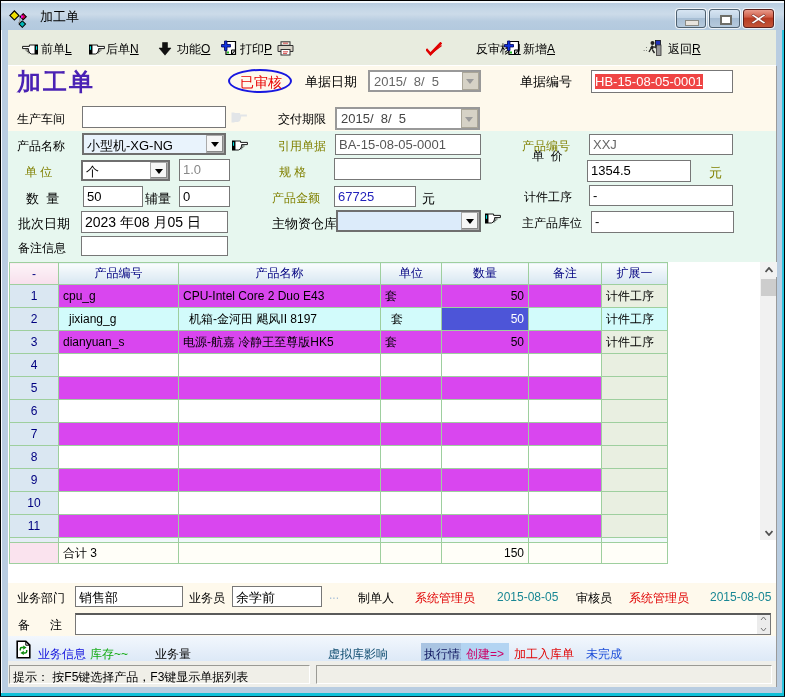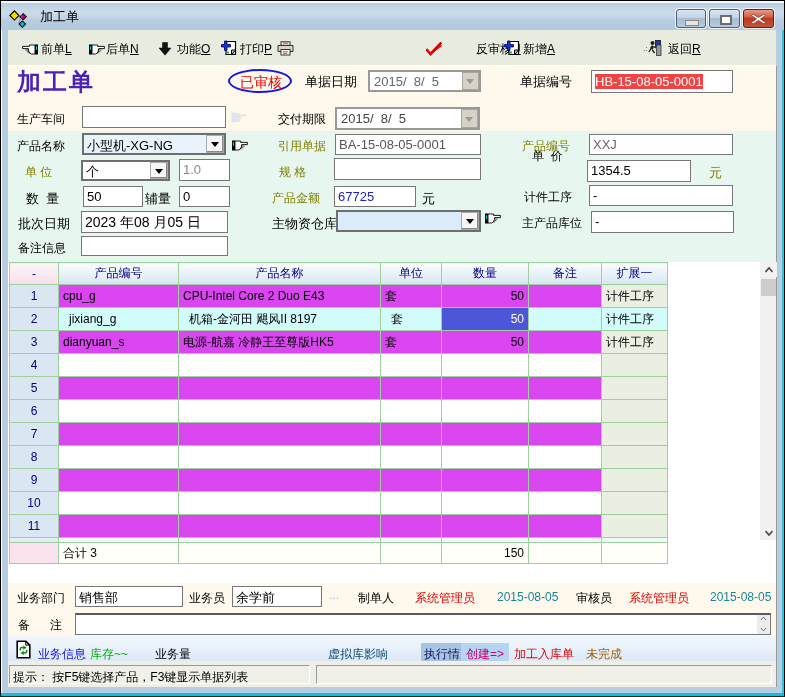--- a/index.html
+++ b/index.html
@@ -393,21 +393,21 @@
   <path d="M10.7 10 L10.7 11.6 Q10.7 12.9 9.2 12.9 L7.4 12.9" stroke="#0c8a0c" stroke-width="1.5" fill="none"></path>
   <path d="M7.8 10.7 L4.4 12.9 L7.8 15.1 Z" fill="#0c8a0c"></path>
 </svg>
 <div class="lbl" style="left:38px;top:646px;color:#1111dd;">业务信息</div>
 <div class="lbl" style="left:90px;top:646px;color:#11aa11;">库存~~</div>
 <div class="lbl" style="left:155px;top:646px;">业务量</div>
 <div class="lbl" style="left:328px;top:646px;color:#0c4a6e;">虚拟库影响</div>
 <div class="lbl" style="left:401px;top:643px;background:#a9c4e2;color:#101860;padding:2.5px 3px;margin-left:20px;">执行情况</div>
 <div class="lbl" style="left:461px;top:643px;background:#b3d4f2;color:#cc0066;padding:2.5px 5px;">创建=&gt;</div>
 <div class="lbl" style="left:514px;top:646px;color:#e00000;">加工入库单</div>
-<div class="lbl" style="left:586px;top:646px;color:#a16207;">未完成</div>
+<div class="lbl" style="left:586px;top:646px;color:#1d4ed8;">未完成</div>
 
 <div class="abs" style="left:8px;top:661px;width:768px;height:26px;background:#efefea;"></div>
 <div class="abs" style="left:9px;top:665px;width:301px;height:19px;border:1px solid #9a9a94;border-bottom-color:#fff;border-right-color:#fff;background:#f0efe8;box-sizing:border-box;"></div>
 <div class="abs" style="left:316px;top:665px;width:456px;height:19px;border:1px solid #9a9a94;border-bottom-color:#fff;border-right-color:#fff;background:#f0efe8;box-sizing:border-box;"></div>
 <div class="lbl" style="left:13px;top:669px;">提示：  按F5键选择产品，F3键显示单据列表</div>
 
 <div class="abs" style="left:1px;top:693px;width:783px;height:2.5px;background:#10c0d8;"></div>
 <div class="abs" style="left:0px;top:695.5px;width:785px;height:1.5px;background:#082838;"></div>
 
 </body></html>

